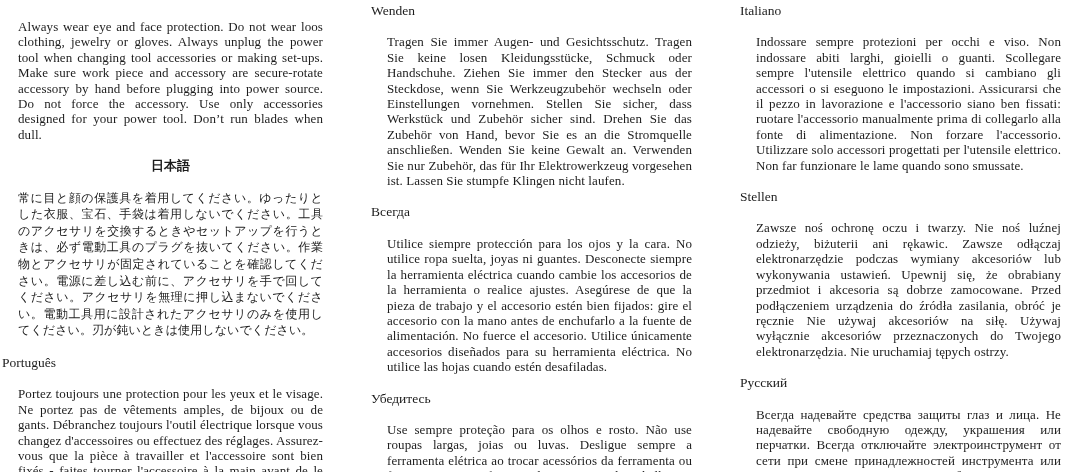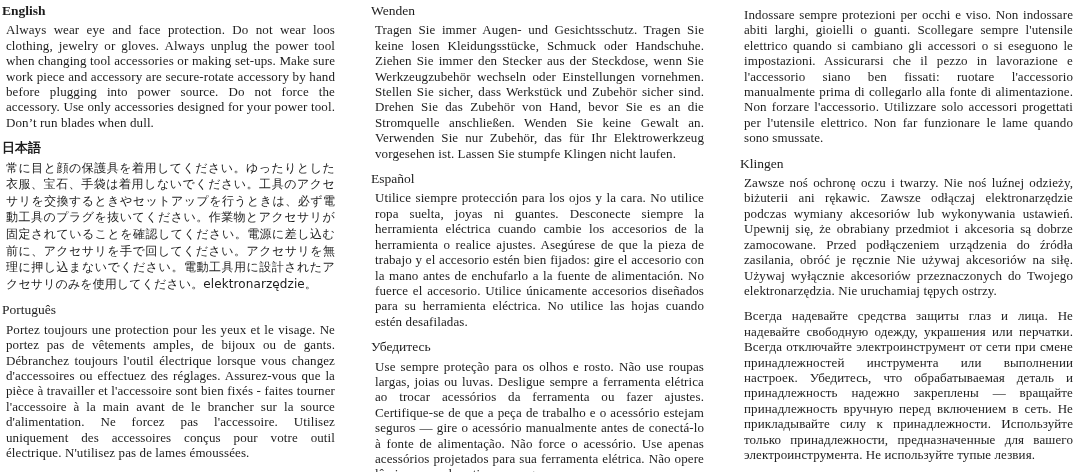--- a/index.html
+++ b/index.html
@@ -32,80 +32,82 @@
     margin: 0;
     font-family: "Liberation Serif", "DejaVu Serif", serif;
     font-size: 13.5px;
     font-weight: normal;
     line-height: 15.4px;
   }
   .heading.bold {
     font-weight: bold;
   }
   .body-text {
-    margin: 4px;
+    margin: 16px;
     font-family: "Liberation Serif", "DejaVu Serif", serif;
     font-size: 13px;
     line-height: 15.4px;
     text-align: justify;
     letter-spacing: 0.1px;
   }
   
   .section.cjk .heading {
     font-family: "DejaVu Sans", "Liberation Sans", sans-serif;
     font-size: 13px;
     font-weight: bold;
+    text-align: center;
   }
   .section.cjk .body-text {
     font-family: "DejaVu Sans", "Liberation Sans", sans-serif;
     font-size: 12px;
     line-height: 16.6px;
   }
 </style>
 </head>
 <body>
 
 <div class="page">
 
   <div class="col">
     <div class="section">
-      <h2 class="heading bold" lang="en">English</h2>
       <p class="body-text" lang="en">Always wear eye and face protection. Do not wear loos clothing, jewelry or gloves. Always unplug the power tool when changing tool accessories or making set-ups. Make sure work piece and accessory are secure-rotate accessory by hand before plugging into power source. Do not force the accessory. Use only accessories designed for your power tool. Don’t run blades when dull.</p>
     </div>
     <div class="section cjk">
       <h2 class="heading bold" lang="ja">日本語</h2>
-      <p class="body-text" lang="ja">常に目と顔の保護具を着用してください。ゆったりとした衣服、宝石、手袋は着用しないでください。工具のアクセサリを交換するときやセットアップを行うときは、必ず電動工具のプラグを抜いてください。作業物とアクセサリが固定されていることを確認してください。電源に差し込む前に、アクセサリを手で回してください。アクセサリを無理に押し込まないでください。電動工具用に設計されたアクセサリのみを使用してください。elektronarzędzie。</p>
+      <p class="body-text" lang="ja">常に目と顔の保護具を着用してください。ゆったりとした衣服、宝石、手袋は着用しないでください。工具のアクセサリを交換するときやセットアップを行うときは、必ず電動工具のプラグを抜いてください。作業物とアクセサリが固定されていることを確認してください。電源に差し込む前に、アクセサリを手で回してください。アクセサリを無理に押し込まないでください。電動工具用に設計されたアクセサリのみを使用してください。刃が鈍いときは使用しないでください。</p>
     </div>
     <div class="section">
       <h2 class="heading" lang="fr">Português</h2>
       <p class="body-text" lang="fr">Portez toujours une protection pour les yeux et le visage. Ne portez pas de vêtements amples, de bijoux ou de gants. Débranchez toujours l'outil électrique lorsque vous changez d'accessoires ou effectuez des réglages. Assurez-vous que la pièce à travailler et l'accessoire sont bien fixés - faites tourner l'accessoire à la main avant de le brancher sur la source d'alimentation. Ne forcez pas l'accessoire. Utilisez uniquement des accessoires conçus pour votre outil électrique. N'utilisez pas de lames émoussées.</p>
     </div>
   </div>
 
   <div class="col">
     <div class="section">
       <h2 class="heading" lang="de">Wenden</h2>
       <p class="body-text" lang="de">Tragen Sie immer Augen- und Gesichtsschutz. Tragen Sie keine losen Kleidungsstücke, Schmuck oder Handschuhe. Ziehen Sie immer den Stecker aus der Steckdose, wenn Sie Werkzeugzubehör wechseln oder Einstellungen vornehmen. Stellen Sie sicher, dass Werkstück und Zubehör sicher sind. Drehen Sie das Zubehör von Hand, bevor Sie es an die Stromquelle anschließen. Wenden Sie keine Gewalt an. Verwenden Sie nur Zubehör, das für Ihr Elektrowerkzeug vorgesehen ist. Lassen Sie stumpfe Klingen nicht laufen.</p>
     </div>
     <div class="section">
-      <h2 class="heading" lang="es">Español</h2>
+      <h2 class="heading" lang="es">Всегда</h2>
       <p class="body-text" lang="es">Utilice siempre protección para los ojos y la cara. No utilice ropa suelta, joyas ni guantes. Desconecte siempre la herramienta eléctrica cuando cambie los accesorios de la herramienta o realice ajustes. Asegúrese de que la pieza de trabajo y el accesorio estén bien fijados: gire el accesorio con la mano antes de enchufarlo a la fuente de alimentación. No fuerce el accesorio. Utilice únicamente accesorios diseñados para su herramienta eléctrica. No utilice las hojas cuando estén desafiladas.</p>
     </div>
     <div class="section">
       <h2 class="heading" lang="pt">Убедитесь</h2>
       <p class="body-text" lang="pt">Use sempre proteção para os olhos e rosto. Não use roupas largas, joias ou luvas. Desligue sempre a ferramenta elétrica ao trocar acessórios da ferramenta ou fazer ajustes. Certifique-se de que a peça de trabalho e o acessório estejam seguros — gire o acessório manualmente antes de conectá-lo à fonte de alimentação. Não force o acessório. Use apenas acessórios projetados para sua ferramenta elétrica. Não opere lâminas quando estiverem cegas.</p>
     </div>
   </div>
 
   <div class="col">
     <div class="section">
+      <h2 class="heading" lang="it">Italiano</h2>
       <p class="body-text" lang="it">Indossare sempre protezioni per occhi e viso. Non indossare abiti larghi, gioielli o guanti. Scollegare sempre l'utensile elettrico quando si cambiano gli accessori o si eseguono le impostazioni. Assicurarsi che il pezzo in lavorazione e l'accessorio siano ben fissati: ruotare l'accessorio manualmente prima di collegarlo alla fonte di alimentazione. Non forzare l'accessorio. Utilizzare solo accessori progettati per l'utensile elettrico. Non far funzionare le lame quando sono smussate.</p>
     </div>
     <div class="section">
-      <h2 class="heading" lang="pl">Klingen</h2>
+      <h2 class="heading" lang="pl">Stellen</h2>
       <p class="body-text" lang="pl">Zawsze noś ochronę oczu i twarzy. Nie noś luźnej odzieży, biżuterii ani rękawic. Zawsze odłączaj elektronarzędzie podczas wymiany akcesoriów lub wykonywania ustawień. Upewnij się, że obrabiany przedmiot i akcesoria są dobrze zamocowane. Przed podłączeniem urządzenia do źródła zasilania, obróć je ręcznie Nie używaj akcesoriów na siłę. Używaj wyłącznie akcesoriów przeznaczonych do Twojego elektronarzędzia. Nie uruchamiaj tępych ostrzy.</p>
     </div>
     <div class="section">
+      <h2 class="heading" lang="ru">Русский</h2>
       <p class="body-text" lang="ru">Всегда надевайте средства защиты глаз и лица. Не надевайте свободную одежду, украшения или перчатки. Всегда отключайте электроинструмент от сети при смене принадлежностей инструмента или выполнении настроек. Убедитесь, что обрабатываемая деталь и принадлежность надежно закреплены — вращайте принадлежность вручную перед включением в сеть. Не прикладывайте силу к принадлежности. Используйте только принадлежности, предназначенные для вашего электроинструмента. Не используйте тупые лезвия.</p>
     </div>
   </div>
 
 </div>
 
 </body></html>

